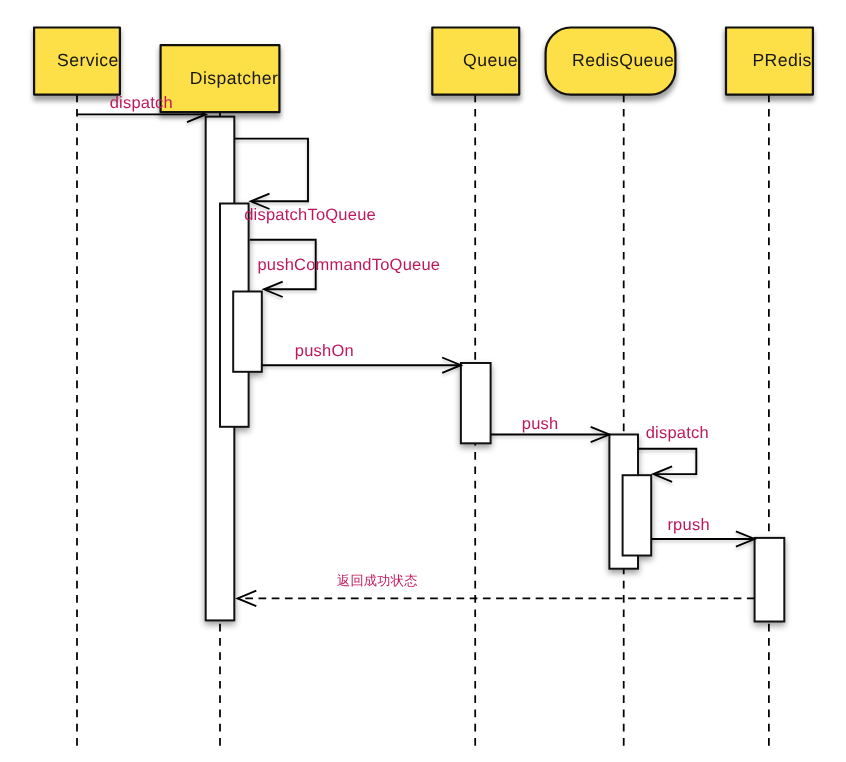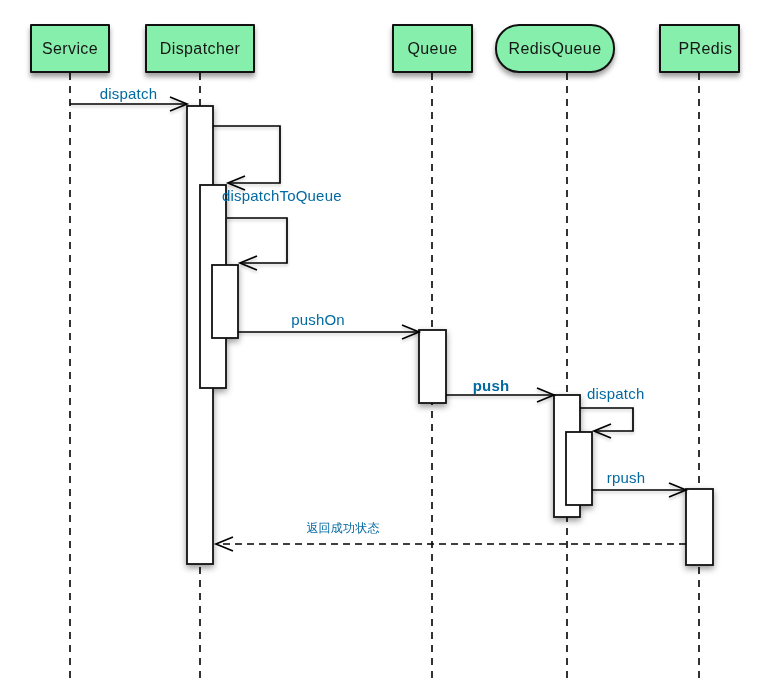--- a/index.html
+++ b/index.html
@@ -16,53 +16,53 @@
 
   svg.layer {
     position: absolute;
     left: 0; top: 0;
     width: 769px; height: 693px;
   }
 
   .pbox {
     position: absolute;
     top: 24px;
-    height: 49px;
-    background: #86efac;
+    height: 63px;
+    background: #fde047;
     border: 2px solid #111;
     border-radius: 1px;
     display: flex;
     align-items: center;
-    justify-content: center;
+    justify-content: flex-end;
     font-size: 16px;
     letter-spacing: 0.4px;
     color: #161616;
     box-shadow: 0px 4px 5px rgba(0,0,0,0.38);
     z-index: 3;
   }
   .pbox-service    { left: 30px;  width: 80px;  }
-  .pbox-dispatcher { left: 145px; width: 110px; }
+  .pbox-dispatcher { left: 145px; width: 110px; margin-top: 16px; }
   .pbox-queue      { left: 392px; width: 81px;  }
   .pbox-redisqueue { left: 495px; width: 120px; border-radius: 24px; }
   .pbox-predis     { left: 659px; width: 81px; padding-left: 12px;  }
 
   .msg-label {
     position: absolute;
     font-size: 15px;
     letter-spacing: 0.2px;
-    color: #0369a1;
+    color: #be185d;
     white-space: nowrap;
     z-index: 4;
     line-height: 17px;
   }
   .lbl-dispatch           { left: 70px;  top: 85px;  width: 117px; text-align: center; }
   .lbl-dispatchToQueue    { left: 222px; top: 141px; margin-top: 46px; }
   .lbl-pushCommandToQueue { left: 234px; top: 232px; }
-  .lbl-pushOn             { left: 268px; top: 311px; width: 100px; text-align: center; }
-  .lbl-push               { left: 451px; top: 377px; width: 80px;  text-align: center; font-weight: bold; }
+  .lbl-pushOn             { left: 268px; top: 311px; width: 100px; }
+  .lbl-push               { left: 451px; top: 377px; width: 80px;  text-align: center; }
   .lbl-pushRaw            { left: 587px; top: 385px; }
   .lbl-rpush              { left: 586px; top: 469px; width: 80px;  text-align: center; }
   .lbl-return             { left: 283px; top: 520px; width: 120px; text-align: center; font-size: 12px; }
 
   .bars  { filter: drop-shadow(0px 3px 3px rgba(0,0,0,0.40)); }
   .calls { filter: drop-shadow(0px 2px 1.5px rgba(0,0,0,0.22)); }
 </style>
 </head>
 <body>
 
@@ -143,19 +143,20 @@
   </div>
   <div class="pbox pbox-redisqueue">
     <span>RedisQueue</span>
   </div>
   <div class="pbox pbox-predis">
     <span>PRedis</span>
   </div>
 
   <div class="msg-label lbl-dispatch">dispatch</div>
   <div class="msg-label lbl-dispatchToQueue">dispatchToQueue</div>
+  <div class="msg-label lbl-pushCommandToQueue">pushCommandToQueue</div>
   <div class="msg-label lbl-pushOn">pushOn</div>
   <div class="msg-label lbl-push">push</div>
   <div class="msg-label lbl-pushRaw">dispatch</div>
   <div class="msg-label lbl-rpush">rpush</div>
   <div class="msg-label lbl-return">返回成功状态</div>
 
 </div>
 
 </body></html>

